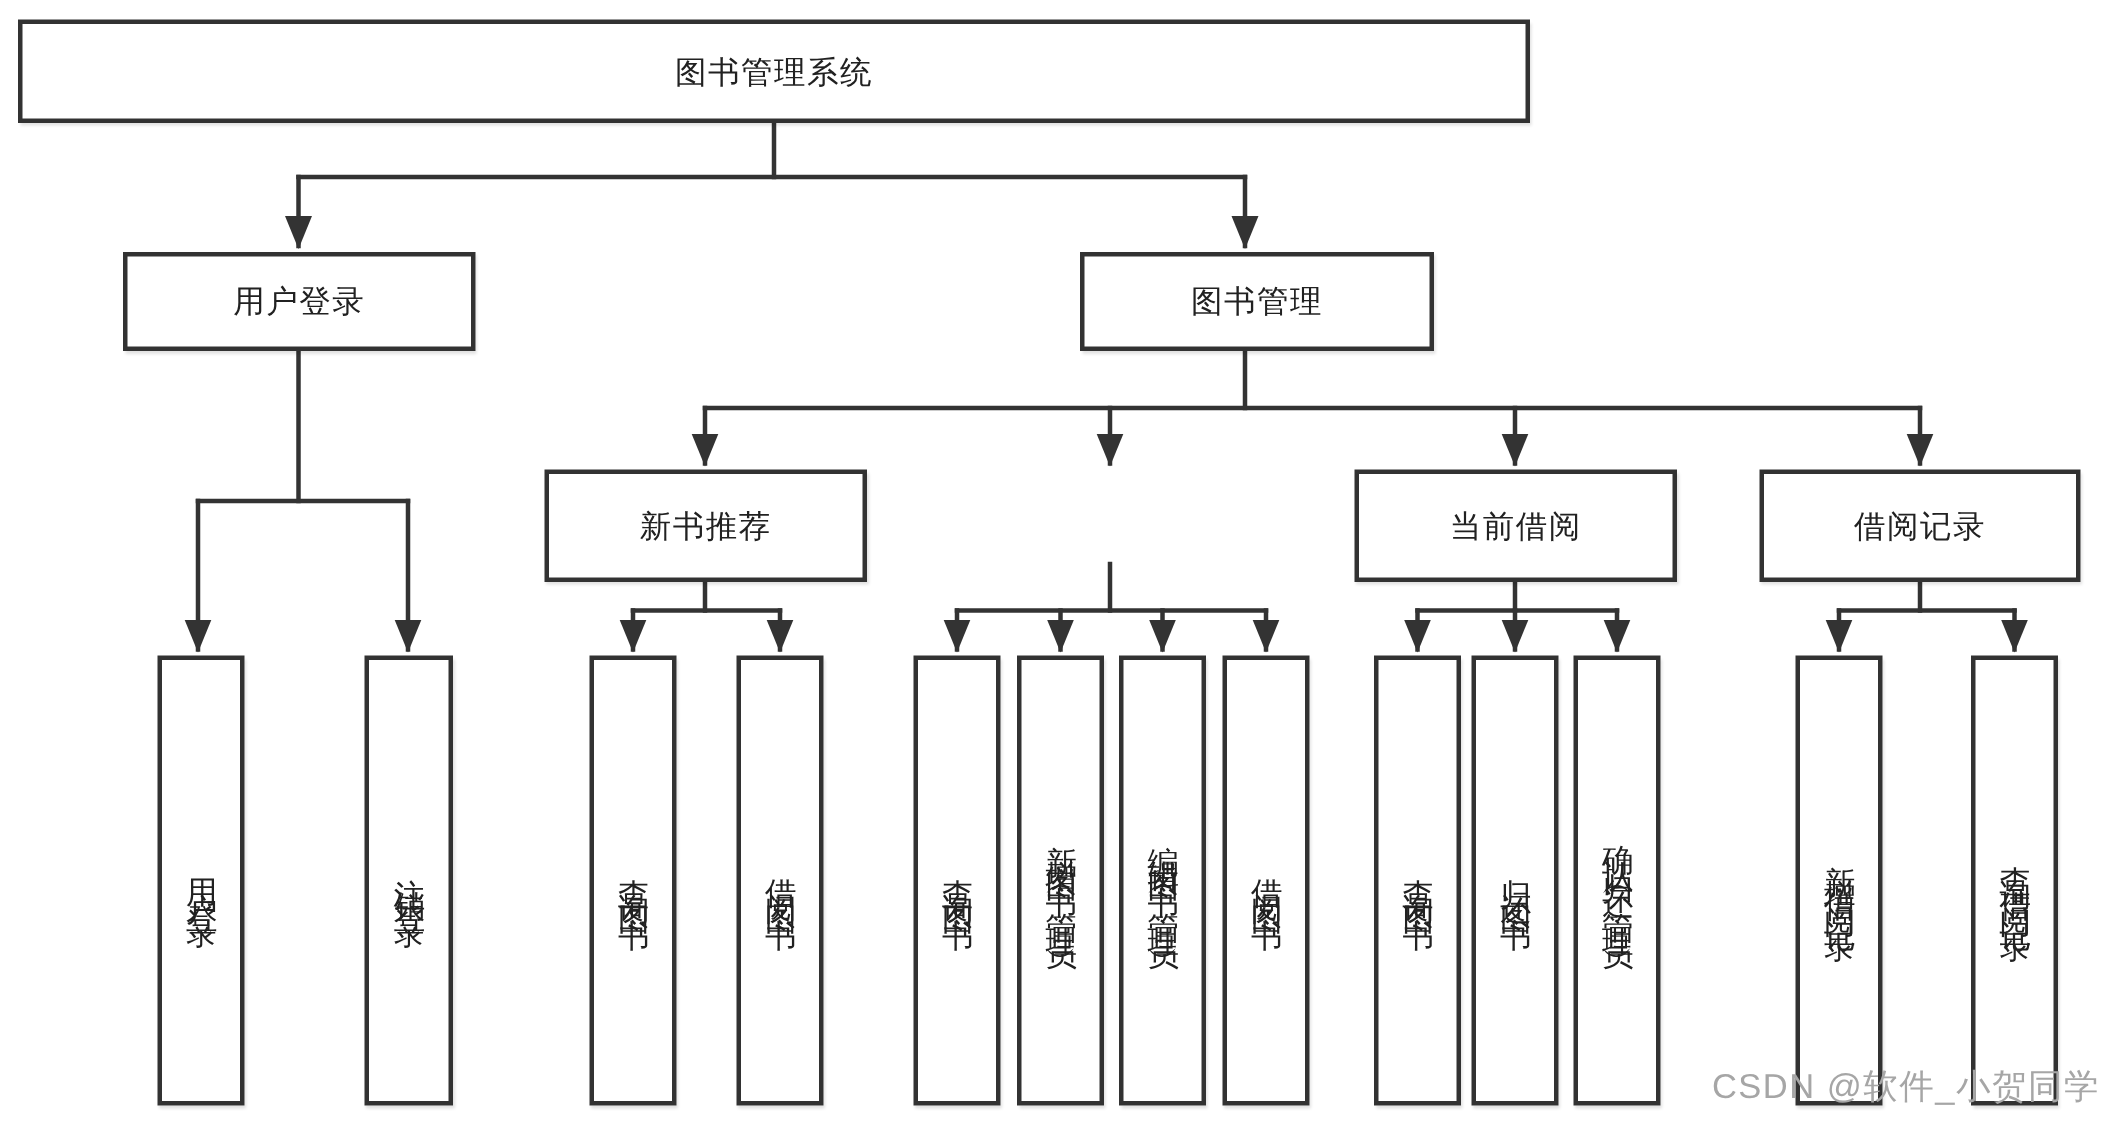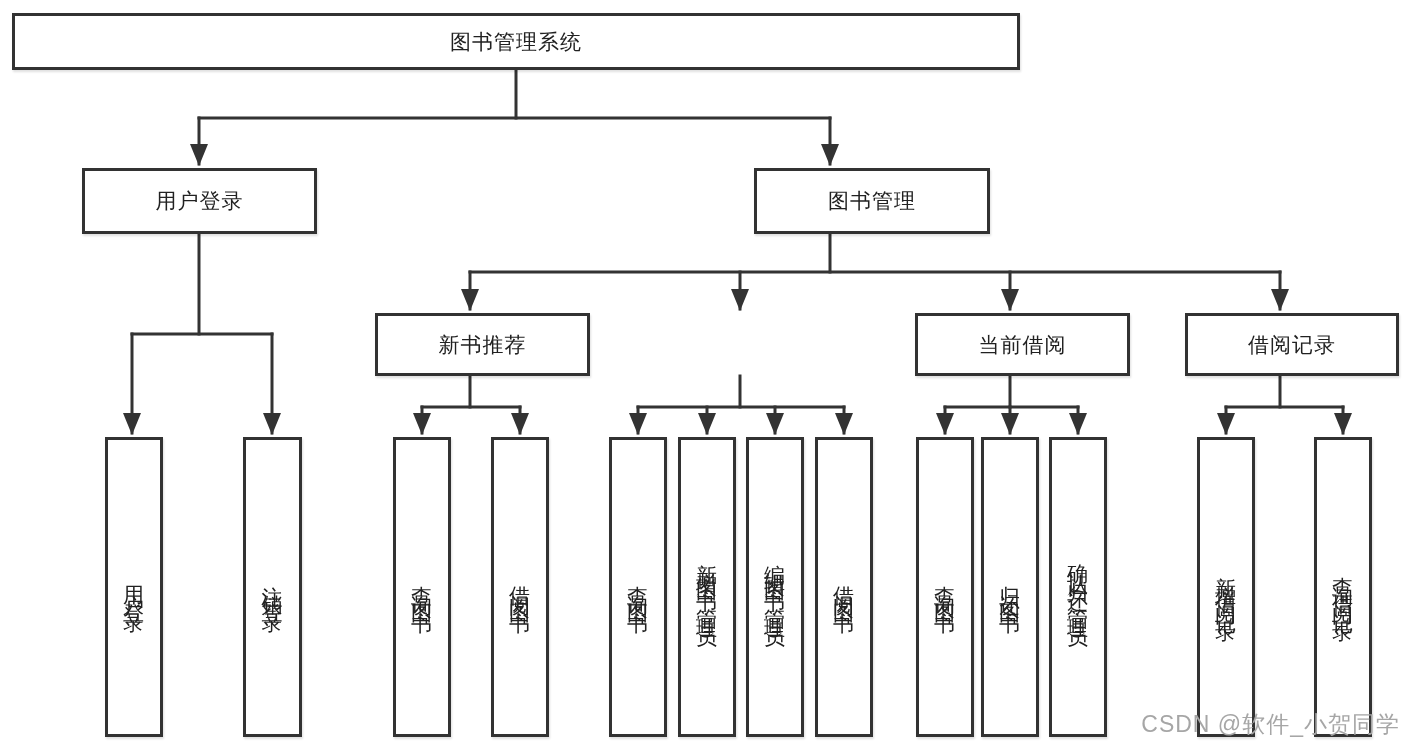--- a/index.html
+++ b/index.html
@@ -31,25 +31,25 @@
     color: #212121;
     box-shadow: 1px 2px 2px rgba(0,0,0,0.12);
   }
 
   .hlabel {
     font-size: 21px;
     letter-spacing: 1px;
     white-space: nowrap;
   }
 
-  .lvl1 { left: 12px;  top: 13px;  width: 1008px; height: 57px; }
+  .lvl1 { left: 12px;  top: 13px;  width: 1008px; height: 69px; }
   .lvl2a{ left: 82px;  top: 168px; width: 235px;  height: 66px; }
-  .lvl2b{ left: 754px; top: 168px; width: 236px;  height: 66px; }
-
-  .lvl3 { top: 313px; height: 63px; width: 215px; margin-left: 12px; }
+  .lvl2b{ left: 720px; top: 168px; width: 236px;  height: 66px; }
+
+  .lvl3 { top: 313px; height: 75px; width: 215px; }
   .sec0 { left: 363px; }
   .sec1 { left: 633px; }
   .sec2 { left: 903px; }
   .sec3 { left: 1173px; width: 214px; }
 
   .vbox { top: 437px; height: 300px; width: 58px; }
   .vbox .vlabel {
     writing-mode: vertical-rl;
     text-orientation: mixed;
     font-size: 21px;

